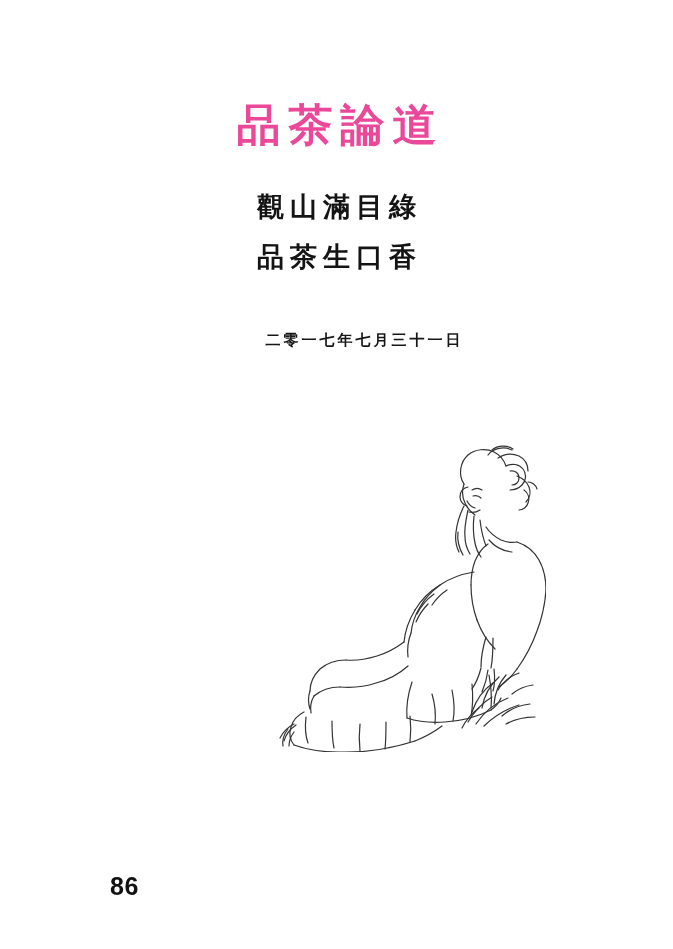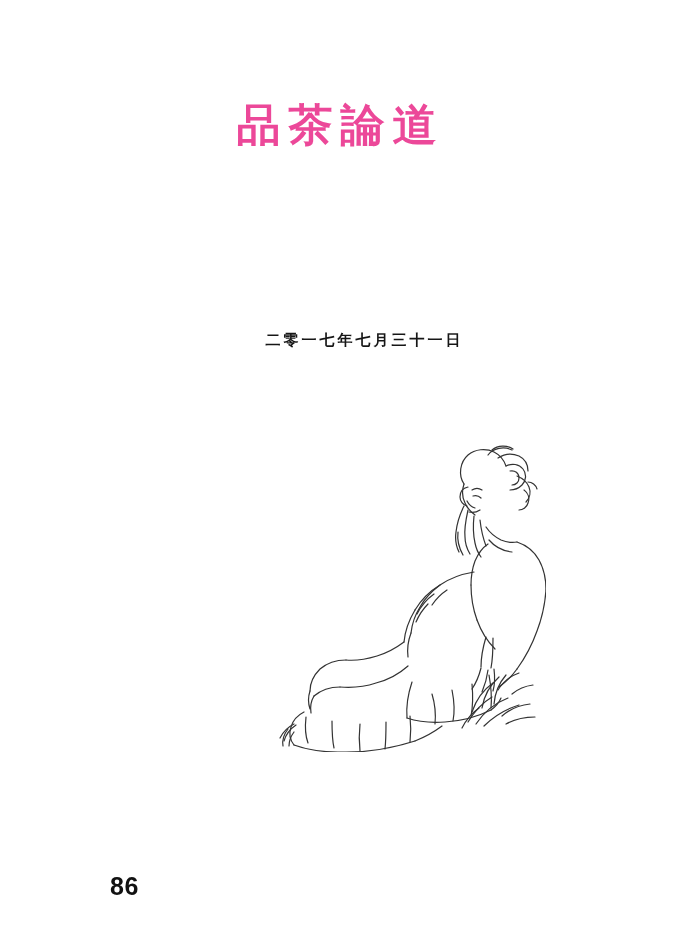--- a/index.html
+++ b/index.html
@@ -95,20 +95,24 @@
     letter-spacing: 0.5px;
   }
 </style>
 </head>
 <body>
 
 <div class="page">
 
   <div class="title">品茶論道</div>
 
+  <div class="couplet">
+    <div class="couplet-line">觀山滿目綠</div>
+    <div class="couplet-line">品茶生口香</div>
+  </div>
 
   <div class="date">二零一七年七月三十一日</div>
 
   <div class="illustration">
     <svg viewBox="0 0 310 320" xmlns="http://www.w3.org/2000/svg" fill="none" stroke="#333333" stroke-width="1.2" stroke-linecap="round" stroke-linejoin="round">
 
       <path d="M228 52 c-6 -9 -4 -22 4 -29 c7 -6 18 -7 26 -3 c6 3 10 8 12 14"></path>
       <path d="M270 34 c6 -3 13 -2 17 3 c4 5 3 12 -1 16 c-3 3 -8 5 -12 5"></path>
       <path d="M274 39 c5 -1 9 2 9 7 c0 4 -3 7 -7 7"></path>
       <path d="M262 26 c6 -4 14 -5 21 -2 c6 3 9 9 9 15"></path>

